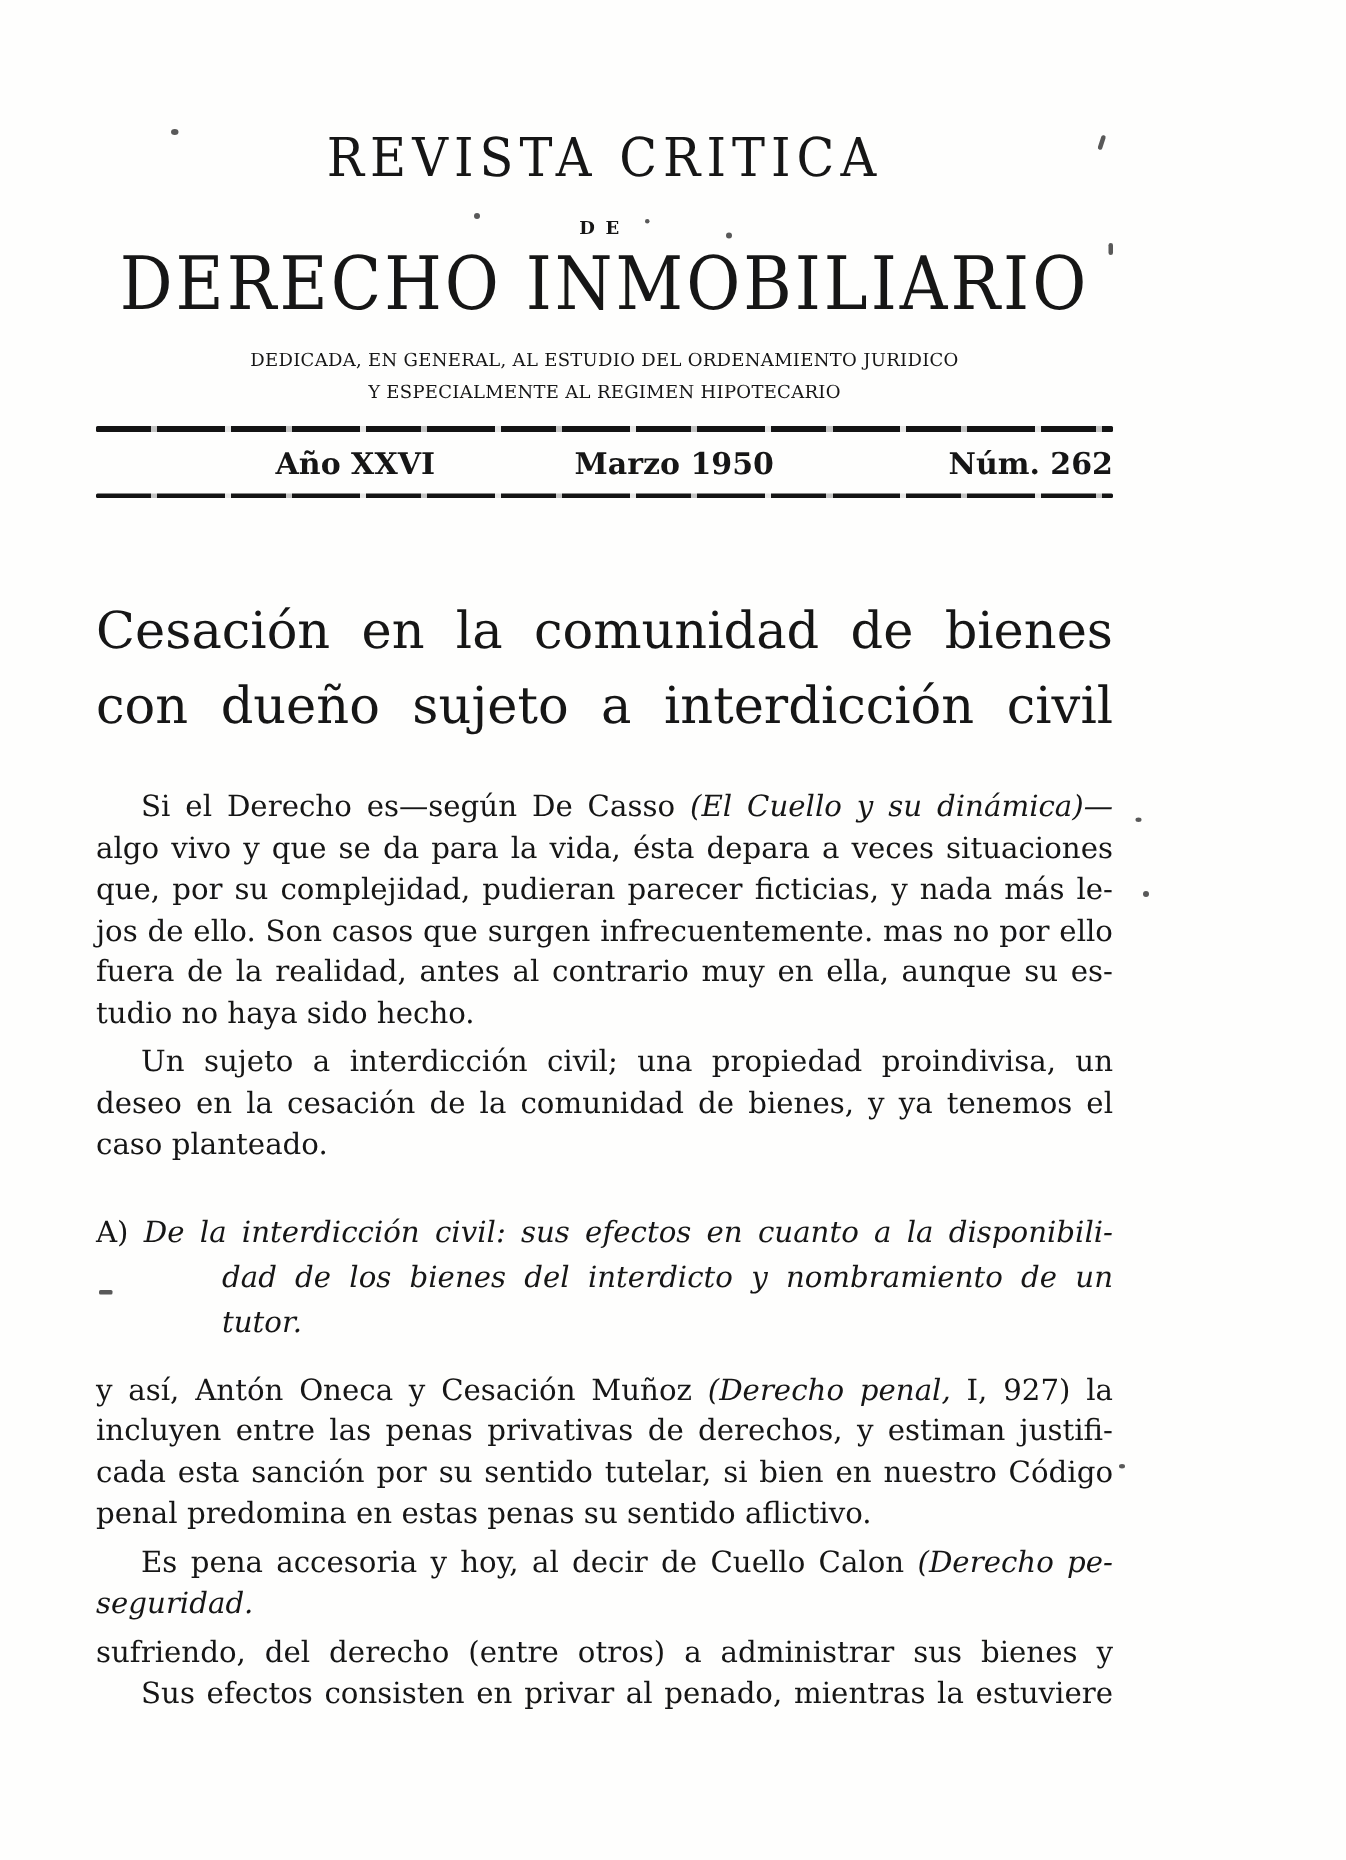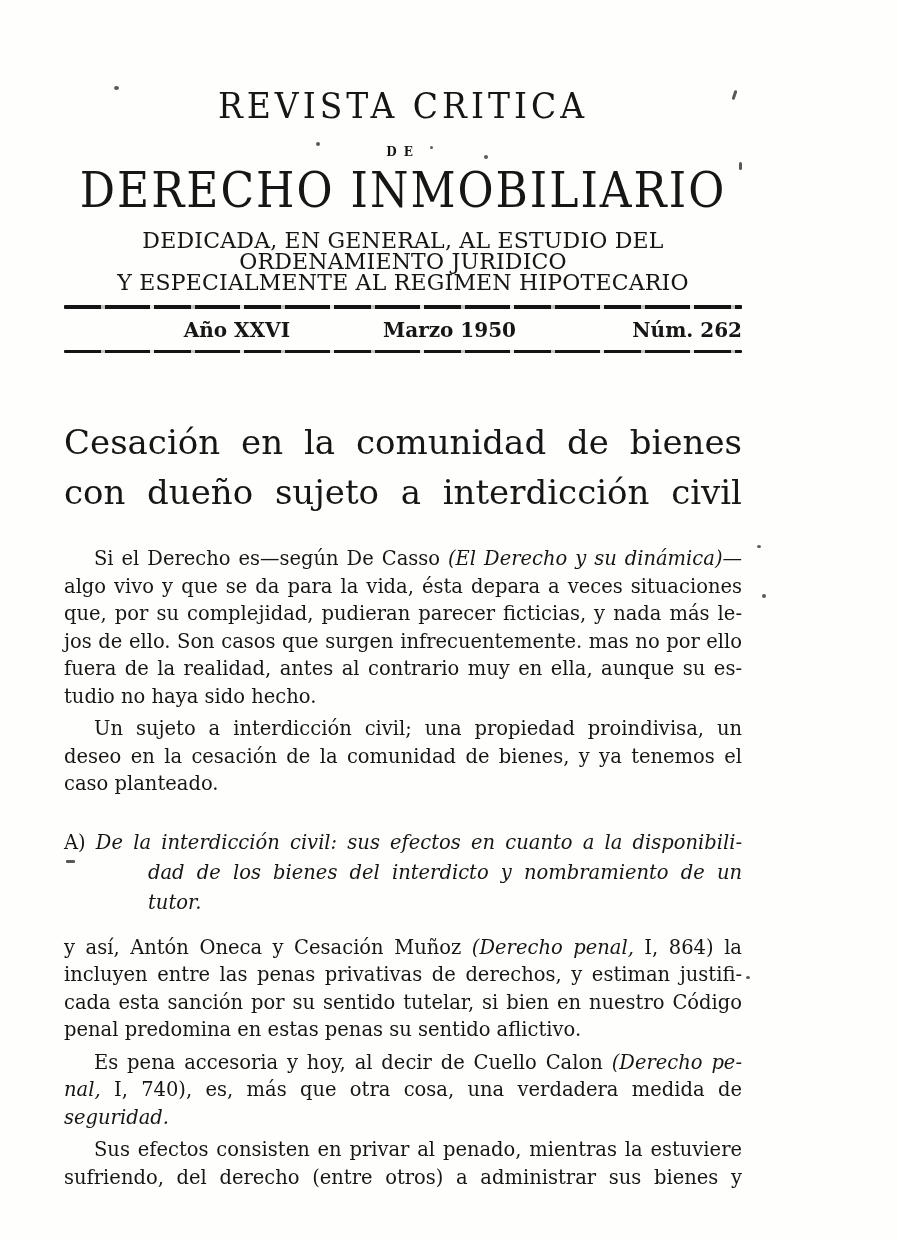--- a/index.html
+++ b/index.html
@@ -45,21 +45,21 @@
     letter-spacing: 2px;
     line-height: 52px;
     transform: scaleY(1.12);
     transform-origin: center center;
     margin-top: 2px;
     white-space: nowrap;
   }
   .m-dedication {
     margin-top: 14px;
     text-align: center;
-    font-size: 22px;
+    font-size: 12px;
     font-weight: 500;
     line-height: 21px;
     letter-spacing: 0.2px;
   }
 
   
   .rule {
     height: 4px;
     background:
       repeating-linear-gradient(90deg,
@@ -143,50 +143,49 @@
 
     <div class="rule bottom"></div>
 
     <div class="article-title">
       <div class="tline">Cesación en la comunidad de bienes</div>
       <div class="tline">con dueño sujeto a interdicción civil</div>
     </div>
 
     <div class="article-body">
         <div class="block paragraph">
-          <div class="tline first"><span>Si el Derecho es—según De Casso </span><span class="it">(El Derecho y su dinámica)—</span></div>
+          <div class="tline first"><span>Si el Derecho es—según De Casso </span><span class="it">(El Cuello y su dinámica)—</span></div>
           <div class="tline"><span>algo vivo y que se da para la vida, ésta depara a veces situaciones</span></div>
           <div class="tline"><span>que, por su complejidad, pudieran parecer ficticias, y nada más le-</span></div>
           <div class="tline"><span>jos de ello. Son casos que surgen infrecuentemente. mas no por ello</span></div>
           <div class="tline"><span>fuera de la realidad, antes al contrario muy en ella, aunque su es-</span></div>
           <div class="tline last"><span>tudio no haya sido hecho.</span></div>
         </div>
         <div class="block paragraph">
           <div class="tline first"><span>Un sujeto a interdicción civil; una propiedad proindivisa, un</span></div>
           <div class="tline"><span>deseo en la cesación de la comunidad de bienes, y ya tenemos el</span></div>
           <div class="tline last"><span>caso planteado.</span></div>
         </div>
         <div class="block heading">
           <div class="tline"><span>A)  </span><span class="it">De la interdicción civil: sus efectos en cuanto a la disponibili-</span></div>
           <div class="tline indent2"><span class="it">dad de los bienes del interdicto y nombramiento de un tutor.</span></div>
         </div>
         <div class="block paragraph">
-          <div class="tline"><span>y así, Antón Oneca y Cesación Muñoz </span><span class="it">(Derecho penal,</span><span> I, 864) la</span></div>
+          <div class="tline"><span>y así, Antón Oneca y Cesación Muñoz </span><span class="it">(Derecho penal,</span><span> I, 927) la</span></div>
           <div class="tline"><span>incluyen entre las penas privativas de derechos, y estiman justifi-</span></div>
           <div class="tline"><span>cada esta sanción por su sentido tutelar, si bien en nuestro Código</span></div>
           <div class="tline last"><span>penal predomina en estas penas su sentido aflictivo.</span></div>
         </div>
         <div class="block paragraph">
           <div class="tline first"><span>Es pena accesoria y hoy, al decir de Cuello Calon </span><span class="it">(Derecho pe-</span></div>
-          <div class="tline"><span class="it">nal,</span><span> I, 740), es, más que otra cosa, una verdadera medida de</span></div>
           <div class="tline last"><span class="it">seguridad.</span></div>
         </div>
         <div class="block paragraph">
+          <div class="tline"><span>sufriendo, del derecho (entre otros) a administrar sus bienes y</span></div>
           <div class="tline first"><span>Sus efectos consisten en privar al penado, mientras la estuviere</span></div>
-          <div class="tline"><span>sufriendo, del derecho (entre otros) a administrar sus bienes y</span></div>
         </div>
       </div>
   </div>
 
   <div class="speck" style="left:114px; top:86px;  width:5px; height:4px;"></div>
   <div class="speck" style="left:733px; top:90px;  width:3px; height:10px; border-radius:2px; transform:rotate(18deg);"></div>
   <div class="speck" style="left:316px; top:142px; width:4px; height:4px;"></div>
   <div class="speck" style="left:430px; top:146px; width:3px; height:3px;"></div>
   <div class="speck" style="left:484px; top:155px; width:4px; height:4px;"></div>
   <div class="speck" style="left:739px; top:162px; width:3px; height:8px; border-radius:2px;"></div>

